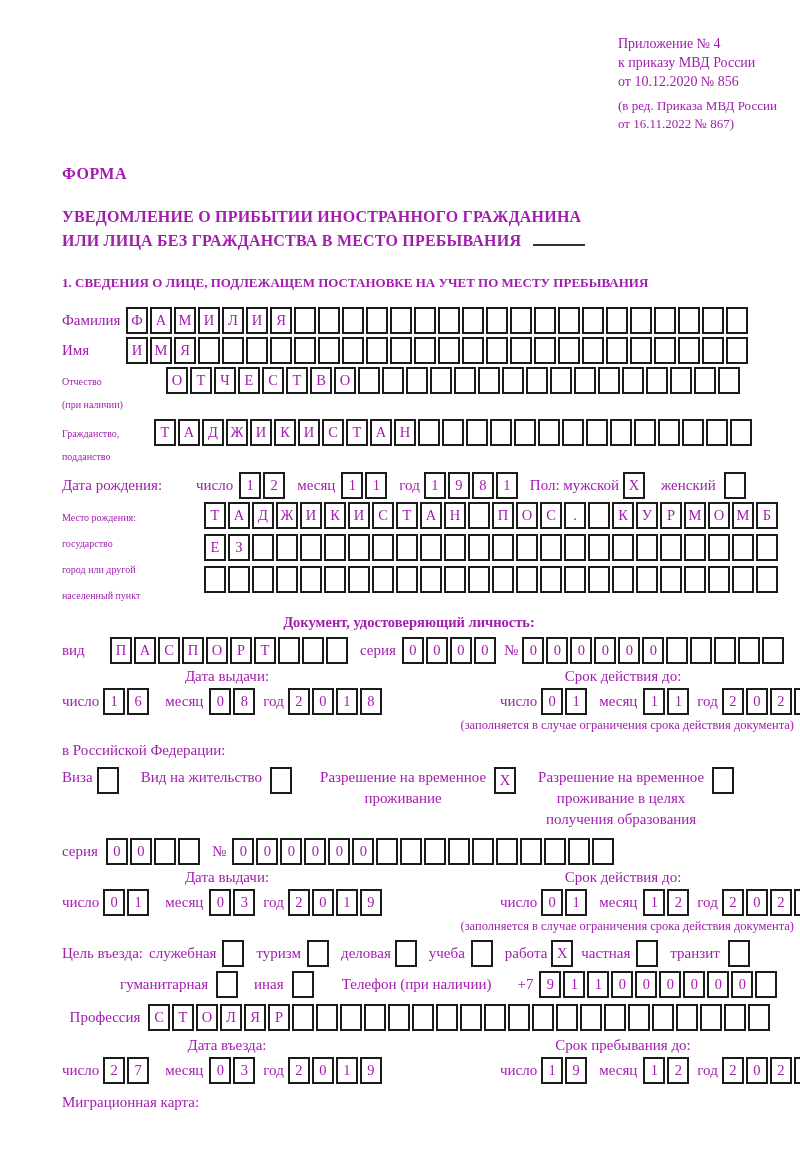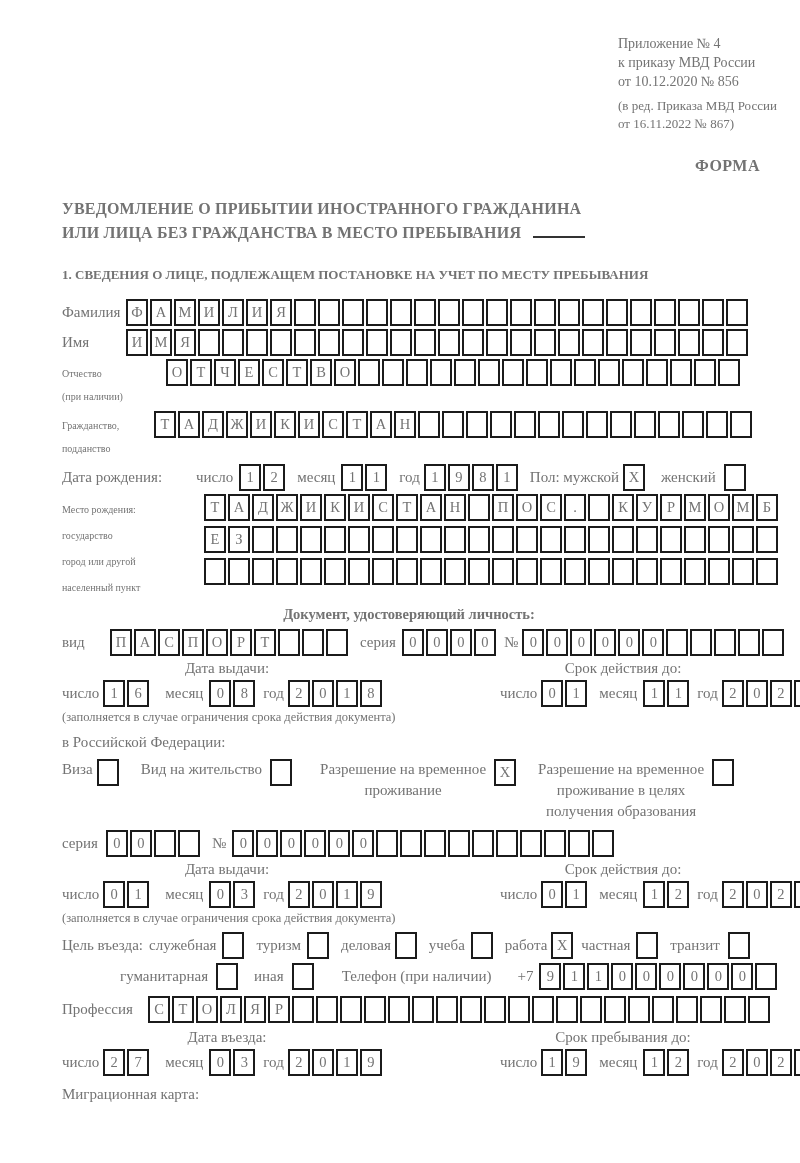--- a/index.html
+++ b/index.html
@@ -1,23 +1,23 @@
 <!DOCTYPE html>
 <html><head>
 <meta charset="utf-8">
 <style>
   html,body{margin:0;padding:0;background:#ffffff;}
   .page{
     position:relative;width:800px;height:1163px;box-sizing:border-box;
-    padding:34px 4px 0 62px;background:#fff;color:#737373;
+    padding:34px 4px 0 62px;background:#fff;color:#a21caf;
     font-family:"Liberation Serif", serif;overflow:hidden;
   }
   .annex{margin-left:556px;font-size:14px;line-height:19px;}
   .annex-note{font-size:13px;line-height:18px;margin-top:6px;}
-  .forma{text-align:right;margin:24px 36px 0 0;font-weight:bold;font-size:16px;letter-spacing:.5px;}
+  .forma{text-align:left;margin:32px 36px 0 0;font-weight:bold;font-size:16px;letter-spacing:.5px;}
   .title{font-weight:bold;font-size:16px;line-height:24px;margin-top:22px;letter-spacing:.2px;}
   .blank-line{display:inline-block;width:52px;border-bottom:2px solid #333;margin-left:12px;}
   .sec1{font-weight:bold;font-size:13px;margin-top:22px;white-space:nowrap;}
   .fields{margin-top:16px;}
   .frow{display:flex;align-items:flex-start;margin-bottom:3px;}
   .lbl{font-size:15px;line-height:27px;white-space:nowrap;}
   .lblcol{display:flex;flex-direction:column;font-size:10px;line-height:23px;padding-top:3px;flex:0 0 auto;}
   .w64{width:64px;flex:0 0 64px;}
   .w104{width:104px;flex:0 0 104px;}
   .w92{width:92px;flex:0 0 92px;}
@@ -32,21 +32,21 @@
   .mr4{margin-right:4px;} .mr6{margin-right:6px;} .mr8{margin-right:8px;}
   .dochdr{font-weight:bold;font-size:14.5px;text-align:center;margin:5px 40px 6px 0;}
   .dblock{margin-top:3px;}
   .dcols{display:flex;}
   .dcol-l{width:396px;flex:0 0 396px;}
   .dcol-r{flex:1;}
   .dhdr{font-size:15px;line-height:19px;}
   .dhdr-l{text-align:center;width:330px;}
   .dhdr-r{text-align:center;width:330px;}
   .dg{display:flex;align-items:flex-start;margin-top:2px;}
-  .foot{font-size:12.5px;margin-top:2px;margin-right:2px;line-height:16px;}
+  .foot{font-size:12.5px;text-align:right;margin-top:2px;margin-right:2px;line-height:16px;}
   .para{font-size:15px;line-height:23px;margin-top:6px;}
   .optrow{display:flex;align-items:flex-start;margin-top:5px;}
   .opt{display:flex;align-items:flex-start;justify-content:space-between;}
   .optlbl{font-size:15px;line-height:21px;text-align:center;white-space:nowrap;}
   .optlbl div{line-height:21px;}
 </style>
 </head>
 <body>
 
 <div class="page">
@@ -580,21 +580,21 @@
           <span class="cbox">0</span>
           <span class="cbox">0</span>
           <span class="cbox">0</span>
           <span class="cbox">0</span>
           <span class="cbox">0</span>
           <span class="cbox"></span>
         </span>
     </div>
 
     <div class="frow" style="margin-top:6px;">
-      <span class="lbl" style="width:86px;flex:0 0 86px;">Профессия</span>
+      <span class="lbl" style="width:86px;flex:0 0 86px;text-align:center;">Профессия</span>
       <span class="boxes">
           <span class="cbox">С</span>
           <span class="cbox">Т</span>
           <span class="cbox">О</span>
           <span class="cbox">Л</span>
           <span class="cbox">Я</span>
           <span class="cbox">Р</span>
           <span class="cbox"></span>
           <span class="cbox"></span>
           <span class="cbox"></span>

